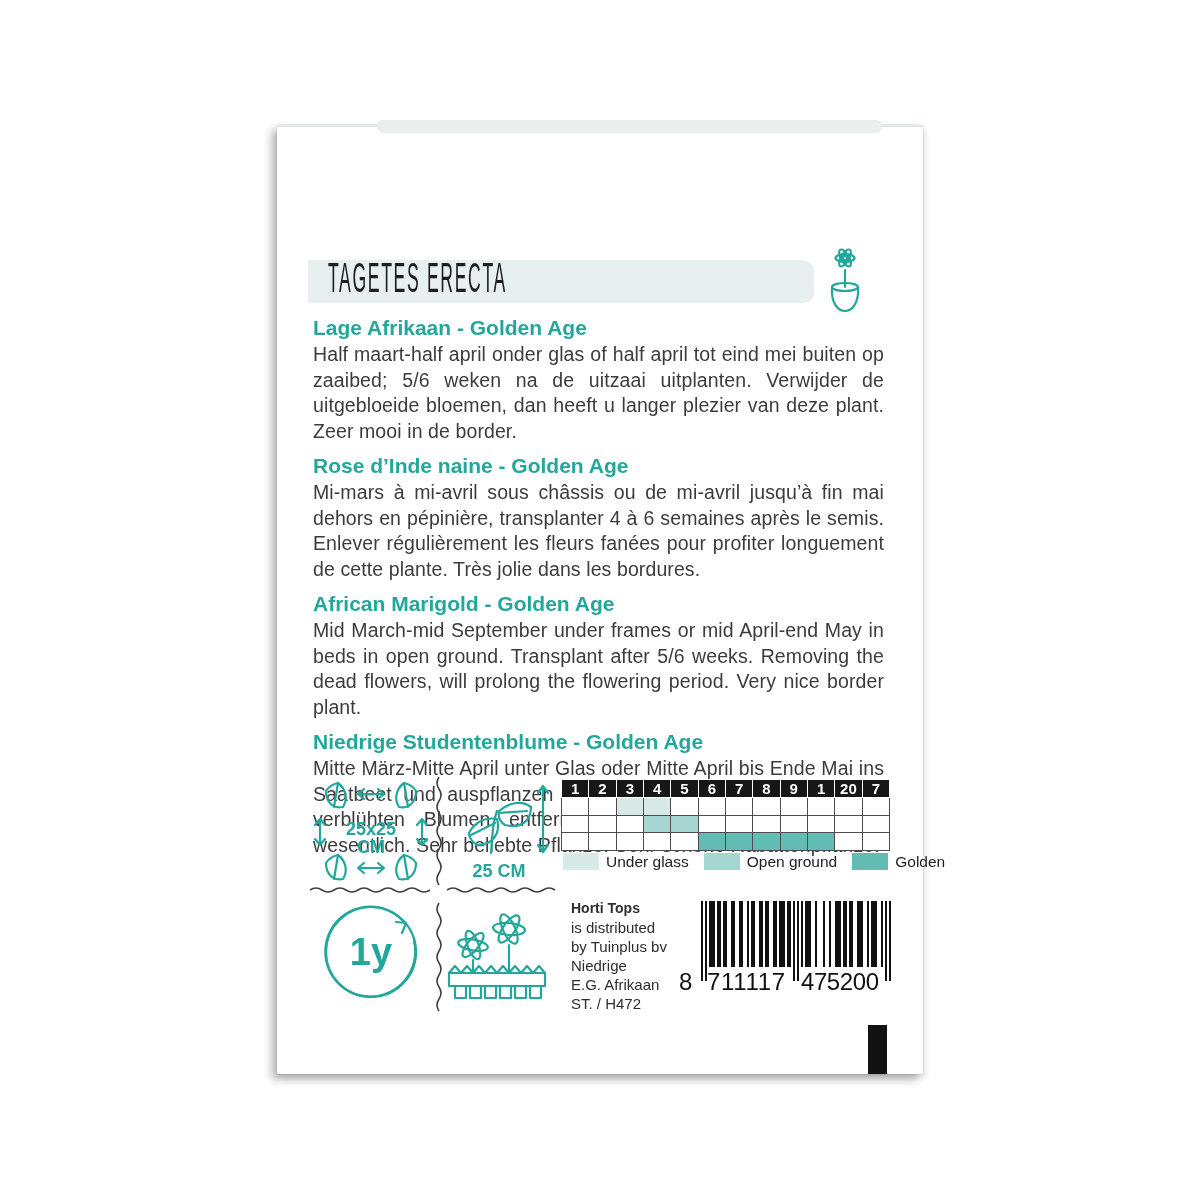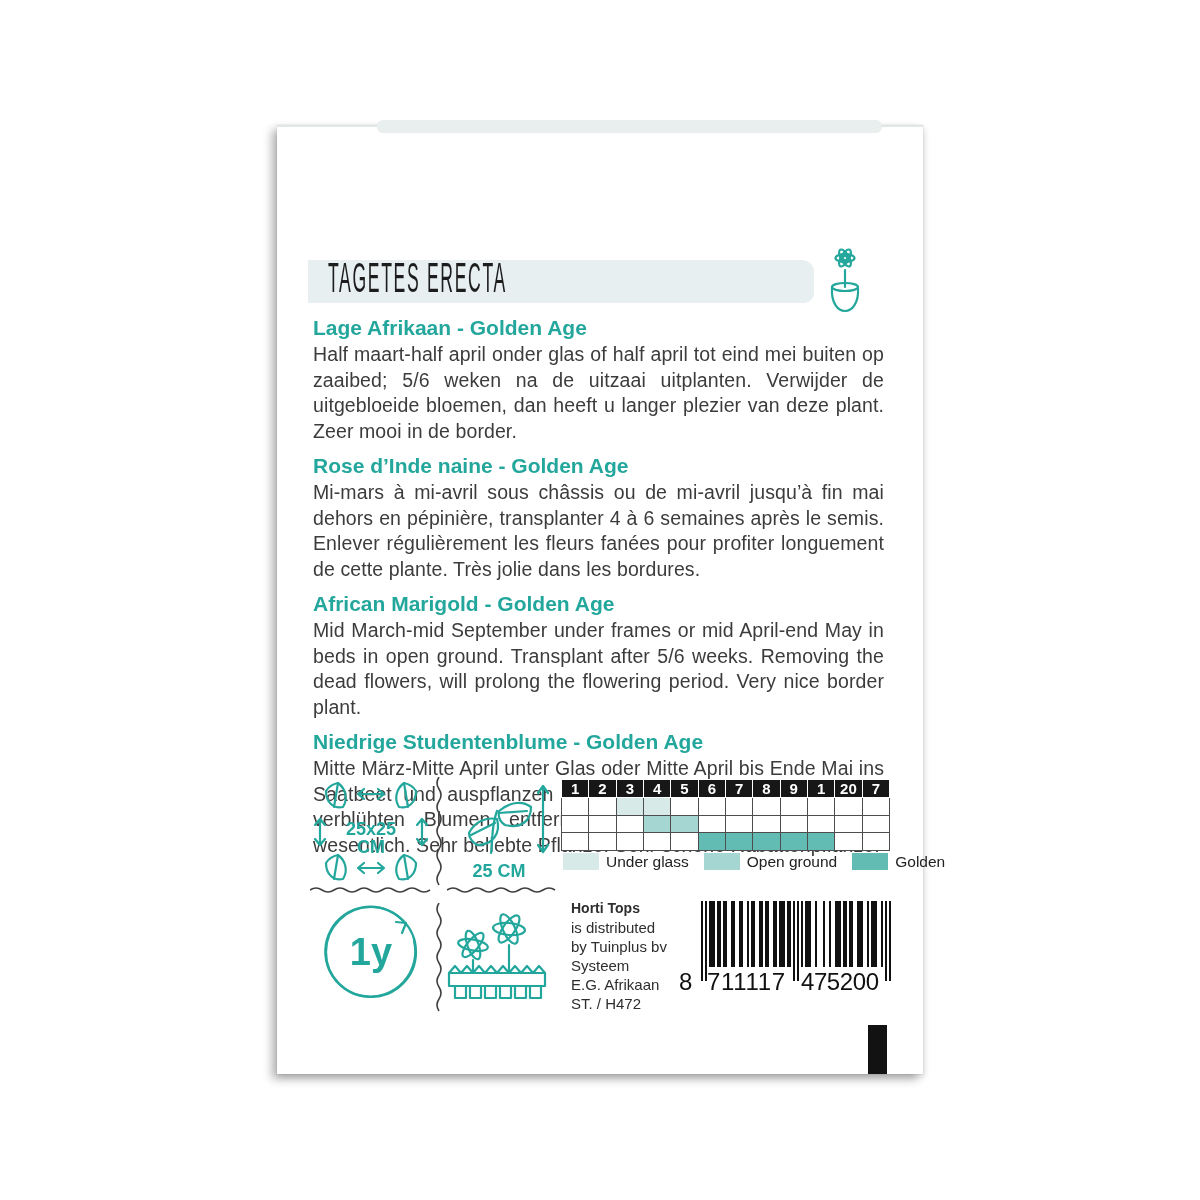--- a/index.html
+++ b/index.html
@@ -259,21 +259,21 @@
       <rect x="55" y="81" width="11" height="12"></rect>
       <rect x="70" y="81" width="11" height="12"></rect>
       <rect x="85" y="81" width="11" height="12"></rect>
     </g>
   </svg>
 
   <div class="dist">
     <div class="name">Horti Tops</div>
     <div>is distributed</div>
     <div>by Tuinplus bv</div>
-    <div>Systeem</div>
+    <div>Niedrige</div>
     <div>E.G. Afrikaan</div>
     <div>ST. / H472</div>
   </div>
 
   <svg class="barcode" width="214" height="94" viewBox="0 0 214 94">
     <g>
         <rect x="24" y="0" width="2" height="80" fill="#111"></rect>
         <rect x="28" y="0" width="2" height="80" fill="#111"></rect>
         <rect x="32" y="0" width="2" height="66" fill="#111"></rect>
         <rect x="34" y="0" width="2" height="66" fill="#111"></rect>

